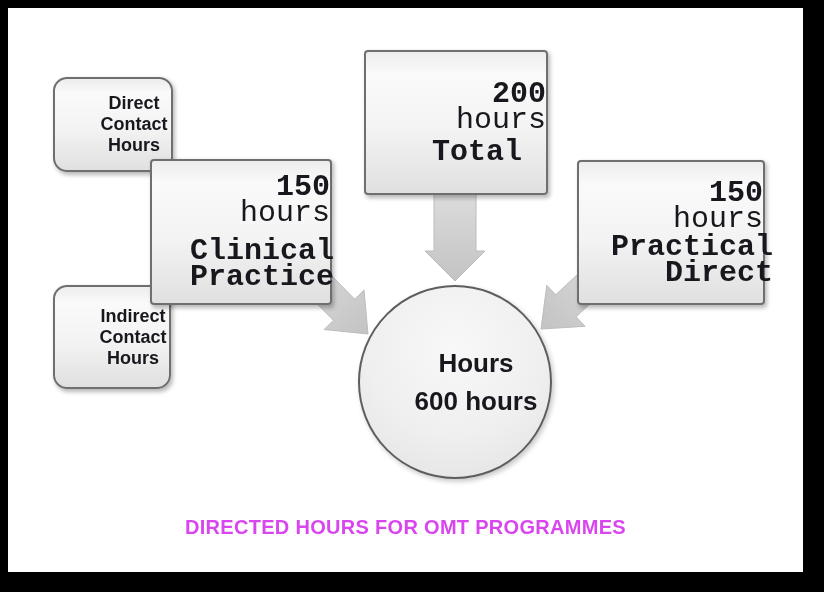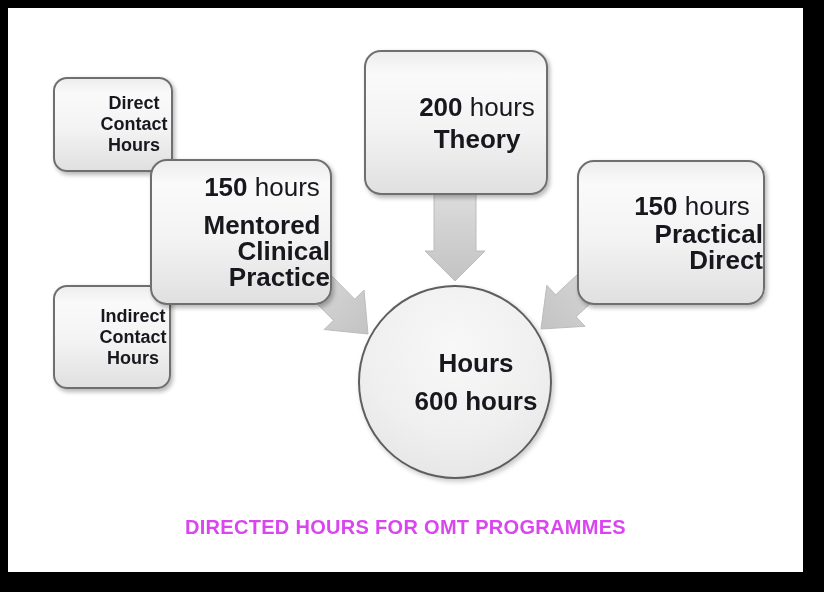--- a/index.html
+++ b/index.html
@@ -50,24 +50,25 @@
     box-shadow: 2px 2.5px 4px rgba(0,0,0,0.28);
   }
   .small {
     font-size: 18px;
     line-height: 21px;
     font-weight: bold;
     border-radius: 14px;
     z-index: 3;
   }
   .big {
-    font-size: 26px;
+    font-size: 30px;
     line-height: 26px;
-    border-radius: 17px;
+    border-radius: 4px;
     z-index: 3;
+    font-family: Liberation Mono, monospace;
   }
   #direct   { left: 53px;  top: 77px;  width: 120px; height: 95px; }
   #indirect { left: 53px;  top: 285px; width: 118px; height: 104px; }
   #mentored { left: 150px; top: 159px; width: 182px; height: 146px; z-index: 4; }
   #theory   { left: 364px; top: 50px;  width: 184px; height: 145px; }
   #practical{ left: 577px; top: 160px; width: 188px; height: 145px; }
   #total {
     left: 358px; top: 285px; width: 194px; height: 194px;
     border-radius: 50%;
     background: radial-gradient(circle at 50% 32%, #f8f8f8 0%, #efefef 55%, #e1e1e1 100%);
@@ -134,30 +135,29 @@
     <div>Indirect</div>
     <div>Contact</div>
     <div>Hours</div>
   </div>
 
   <div class="node box big" id="mentored">
     <div class="hours-line">
       <span class="hv">150</span>
       <span class="hu">hours</span>
     </div>
-    <div class="title-line">Mentored</div>
     <div class="title-line">Clinical Practice</div>
   </div>
 
   <div class="node box big" id="theory">
     <div class="hours-line">
       <span class="hv">200</span>
       <span class="hu">hours</span>
     </div>
-    <div class="title-line">Theory</div>
+    <div class="title-line">Total</div>
   </div>
 
   <div class="node box big" id="practical">
     <div class="hours-line">
       <span class="hv">150</span>
       <span class="hu">hours</span>
     </div>
     <div class="title-line">Practical Direct</div>
   </div>
 

